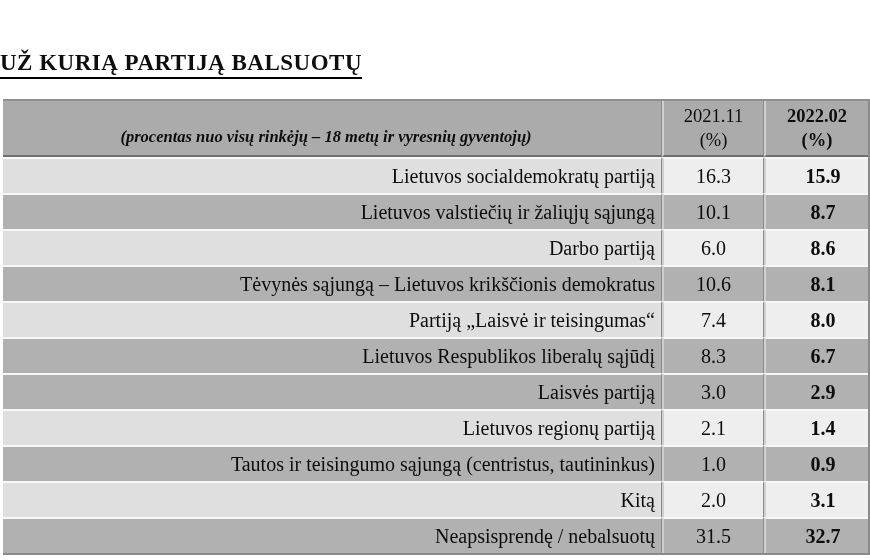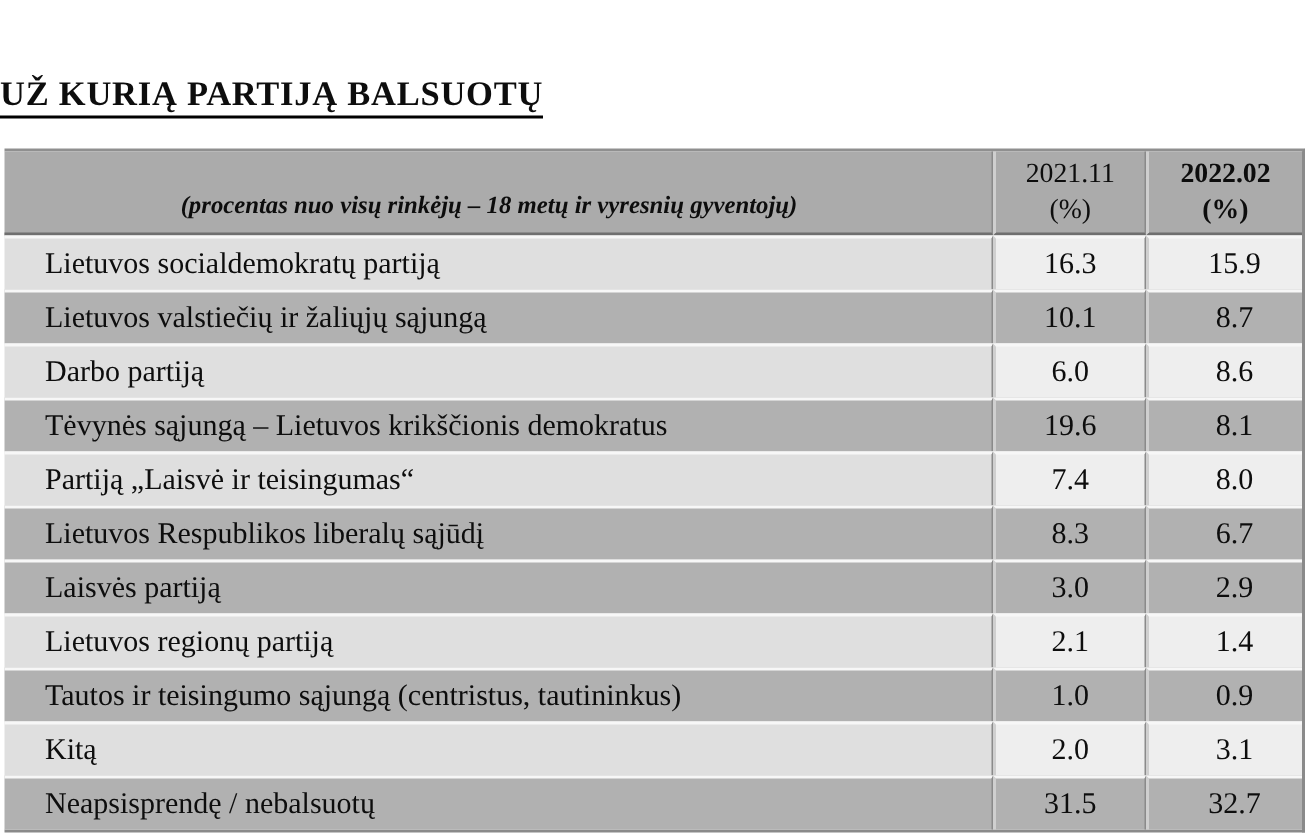--- a/index.html
+++ b/index.html
@@ -50,25 +50,25 @@
   }
   th.h-year{
     text-align:center;vertical-align:middle;
     font-size:18.5px;line-height:1.3;
   }
   th.h-year.bold{font-weight:bold;}
   .div-l{border-left:2px solid var(--grid-light);}
   .div-r{border-right:1px solid var(--grid-dark);}
   tbody td{border-top:2px solid var(--row-sep);}
   td.name{
-    text-align:left;padding-left:27px;padding-right:6px;
+    text-align:right;padding-left:2px;padding-right:6px;
     font-size:20px;vertical-align:middle;white-space:nowrap;
   }
   td.val{text-align:center;font-size:20px;vertical-align:middle;}
-  td.val.bold{font-weight:normal;padding-left:12px;}
+  td.val.bold{font-weight:bold;padding-left:12px;}
   tr.light td.name{background:var(--row-light-name-bg);}
   tr.light td.val{background:var(--row-light-value-bg);}
   tr.dark td{background:var(--row-dark-bg);}
 </style>
 </head>
 <body>
 
 <div class="page">
 
   <div class="title">
@@ -105,21 +105,21 @@
     <td class="val div-l div-r">10.1</td>
     <td class="val bold div-l">8.7</td>
   </tr>
         <tr class="light">
     <td class="name div-r">Darbo partiją</td>
     <td class="val div-l div-r">6.0</td>
     <td class="val bold div-l">8.6</td>
   </tr>
         <tr class="dark">
     <td class="name div-r">Tėvynės sąjungą – Lietuvos krikščionis demokratus</td>
-    <td class="val div-l div-r">19.6</td>
+    <td class="val div-l div-r">10.6</td>
     <td class="val bold div-l">8.1</td>
   </tr>
         <tr class="light">
     <td class="name div-r">Partiją „Laisvė ir teisingumas“</td>
     <td class="val div-l div-r">7.4</td>
     <td class="val bold div-l">8.0</td>
   </tr>
         <tr class="dark">
     <td class="name div-r">Lietuvos Respublikos liberalų sąjūdį</td>
     <td class="val div-l div-r">8.3</td>

